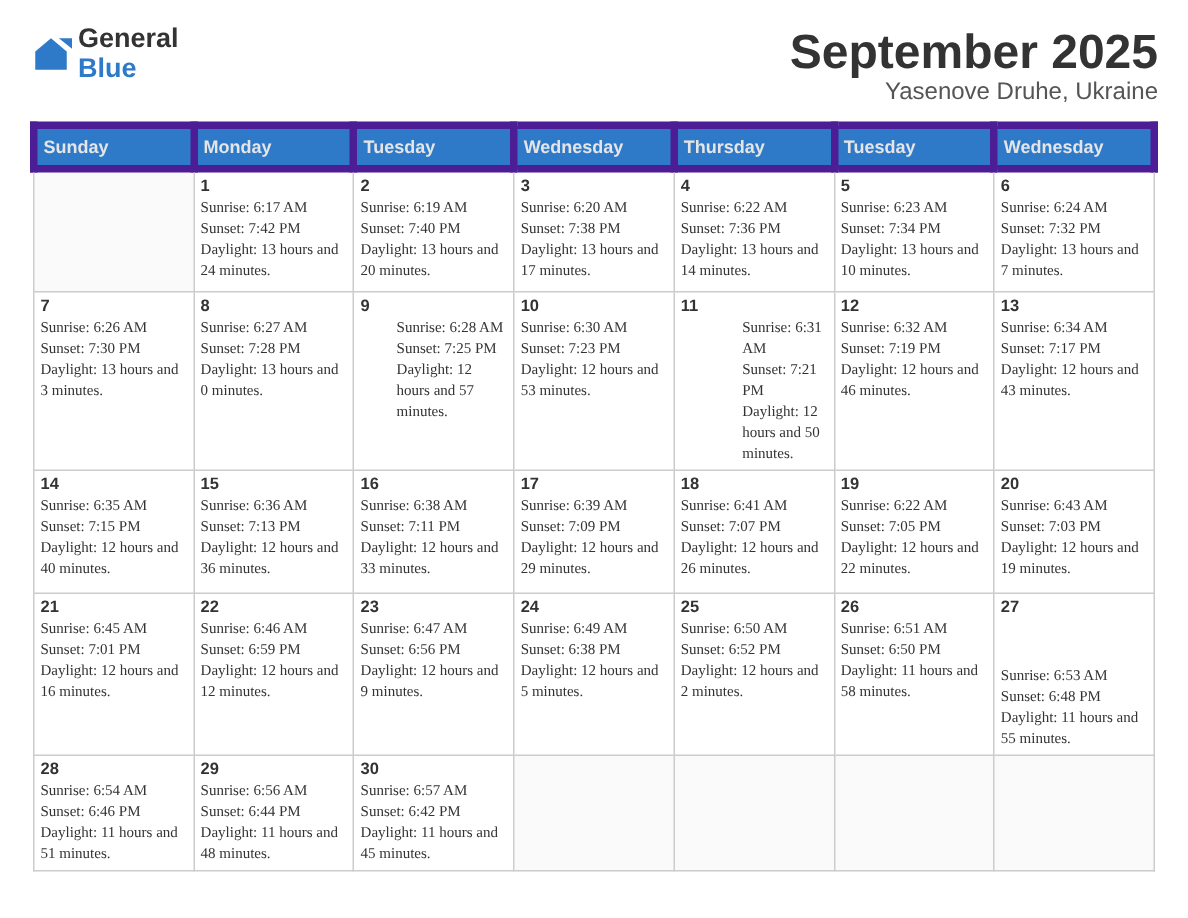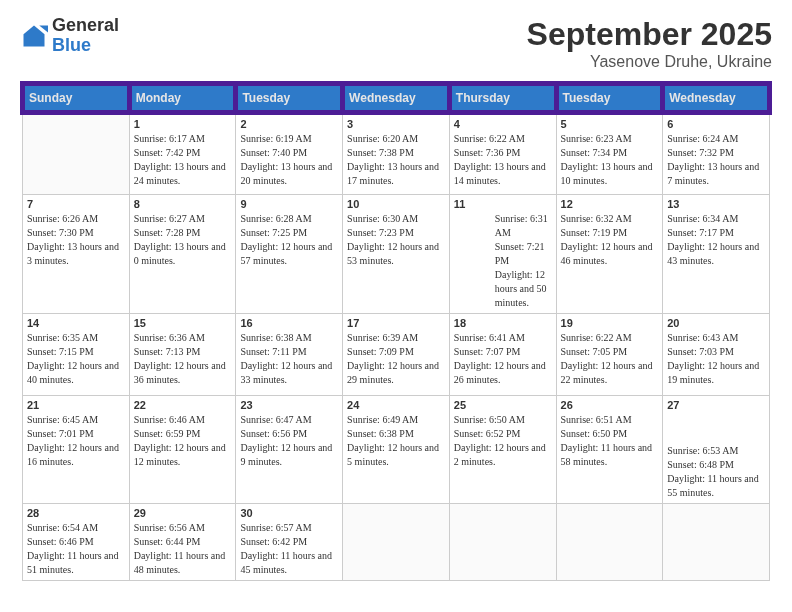--- a/index.html
+++ b/index.html
@@ -176,21 +176,21 @@
 Daylight: 13 hours and 3 minutes.</div>
           </td>
           <td>
             <span class="day-number">8</span>
             <div class="day-info" style="white-space: pre-line;">Sunrise: 6:27 AM
 Sunset: 7:28 PM
 Daylight: 13 hours and 0 minutes.</div>
           </td>
           <td>
             <span class="day-number">9</span>
-            <div class="day-info" style="white-space: pre-line;">Sunrise: 6:28 AM
+            <div class="day-info" style="white-space: pre-line; margin-left: 24px;">Sunrise: 6:28 AM
 Sunset: 7:25 PM
 Daylight: 12 hours and 57 minutes.</div>
           </td>
           <td>
             <span class="day-number">10</span>
             <div class="day-info" style="white-space: pre-line;">Sunrise: 6:30 AM
 Sunset: 7:23 PM
 Daylight: 12 hours and 53 minutes.</div>
           </td>
           <td>

